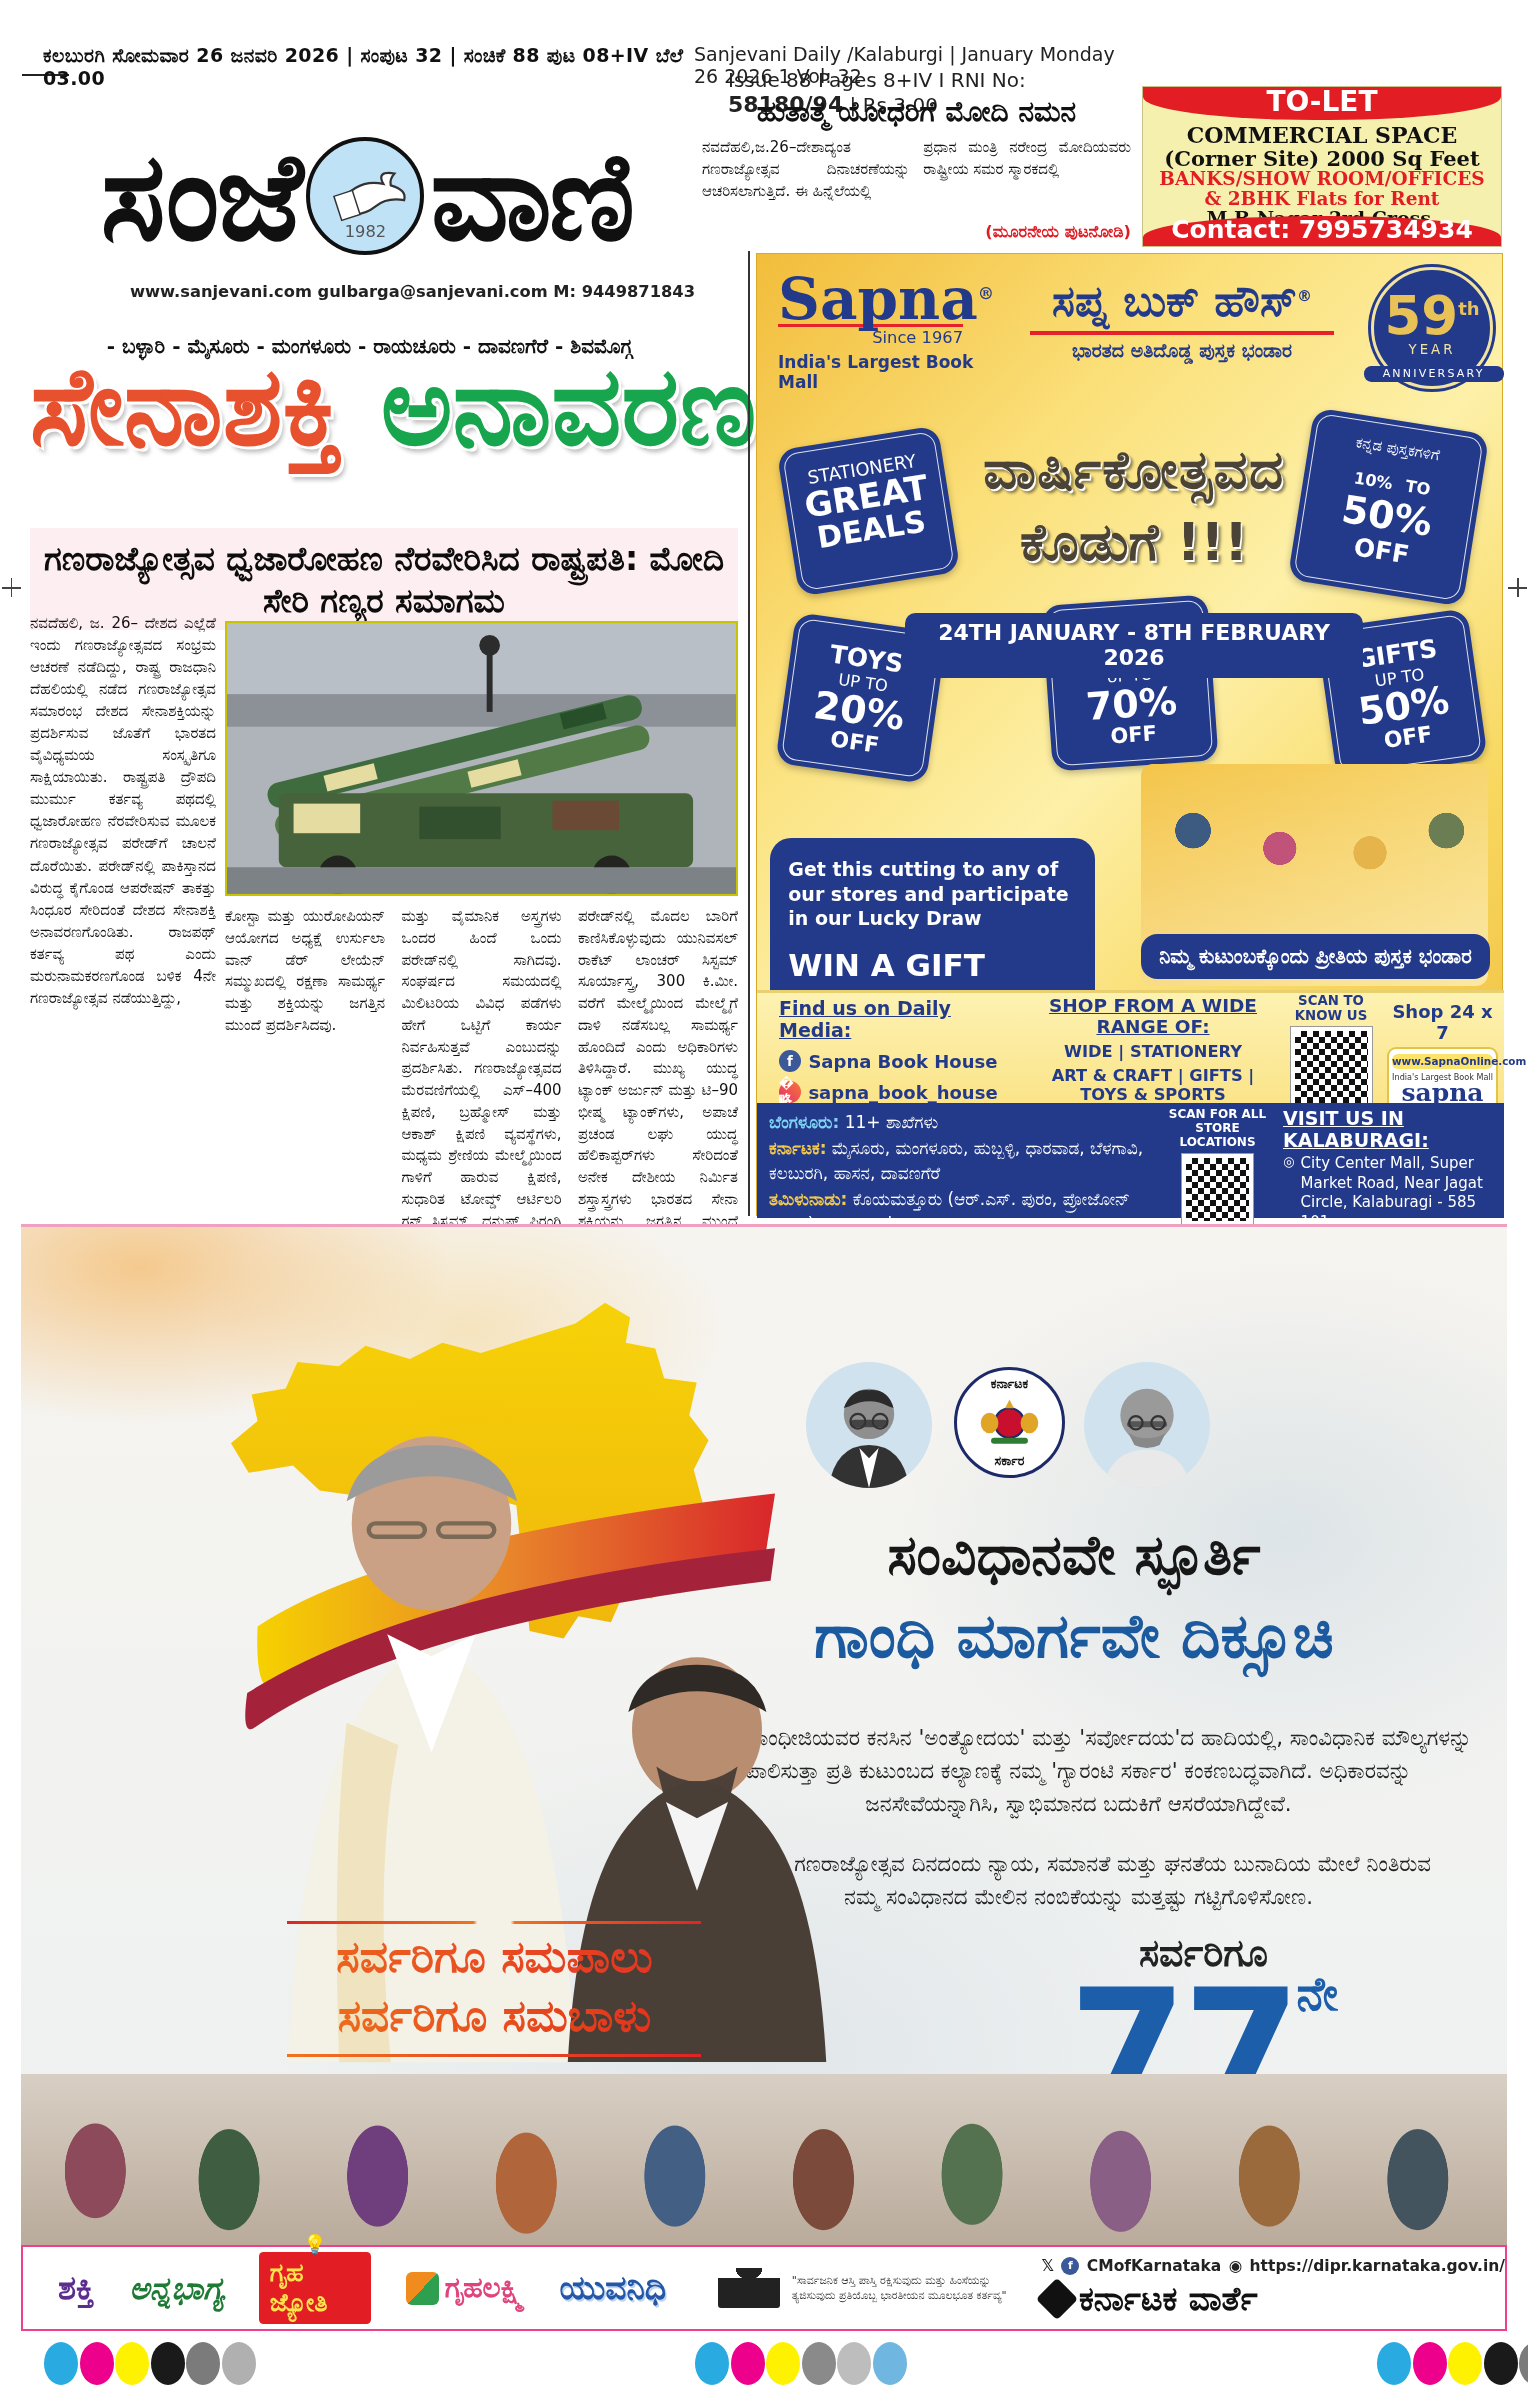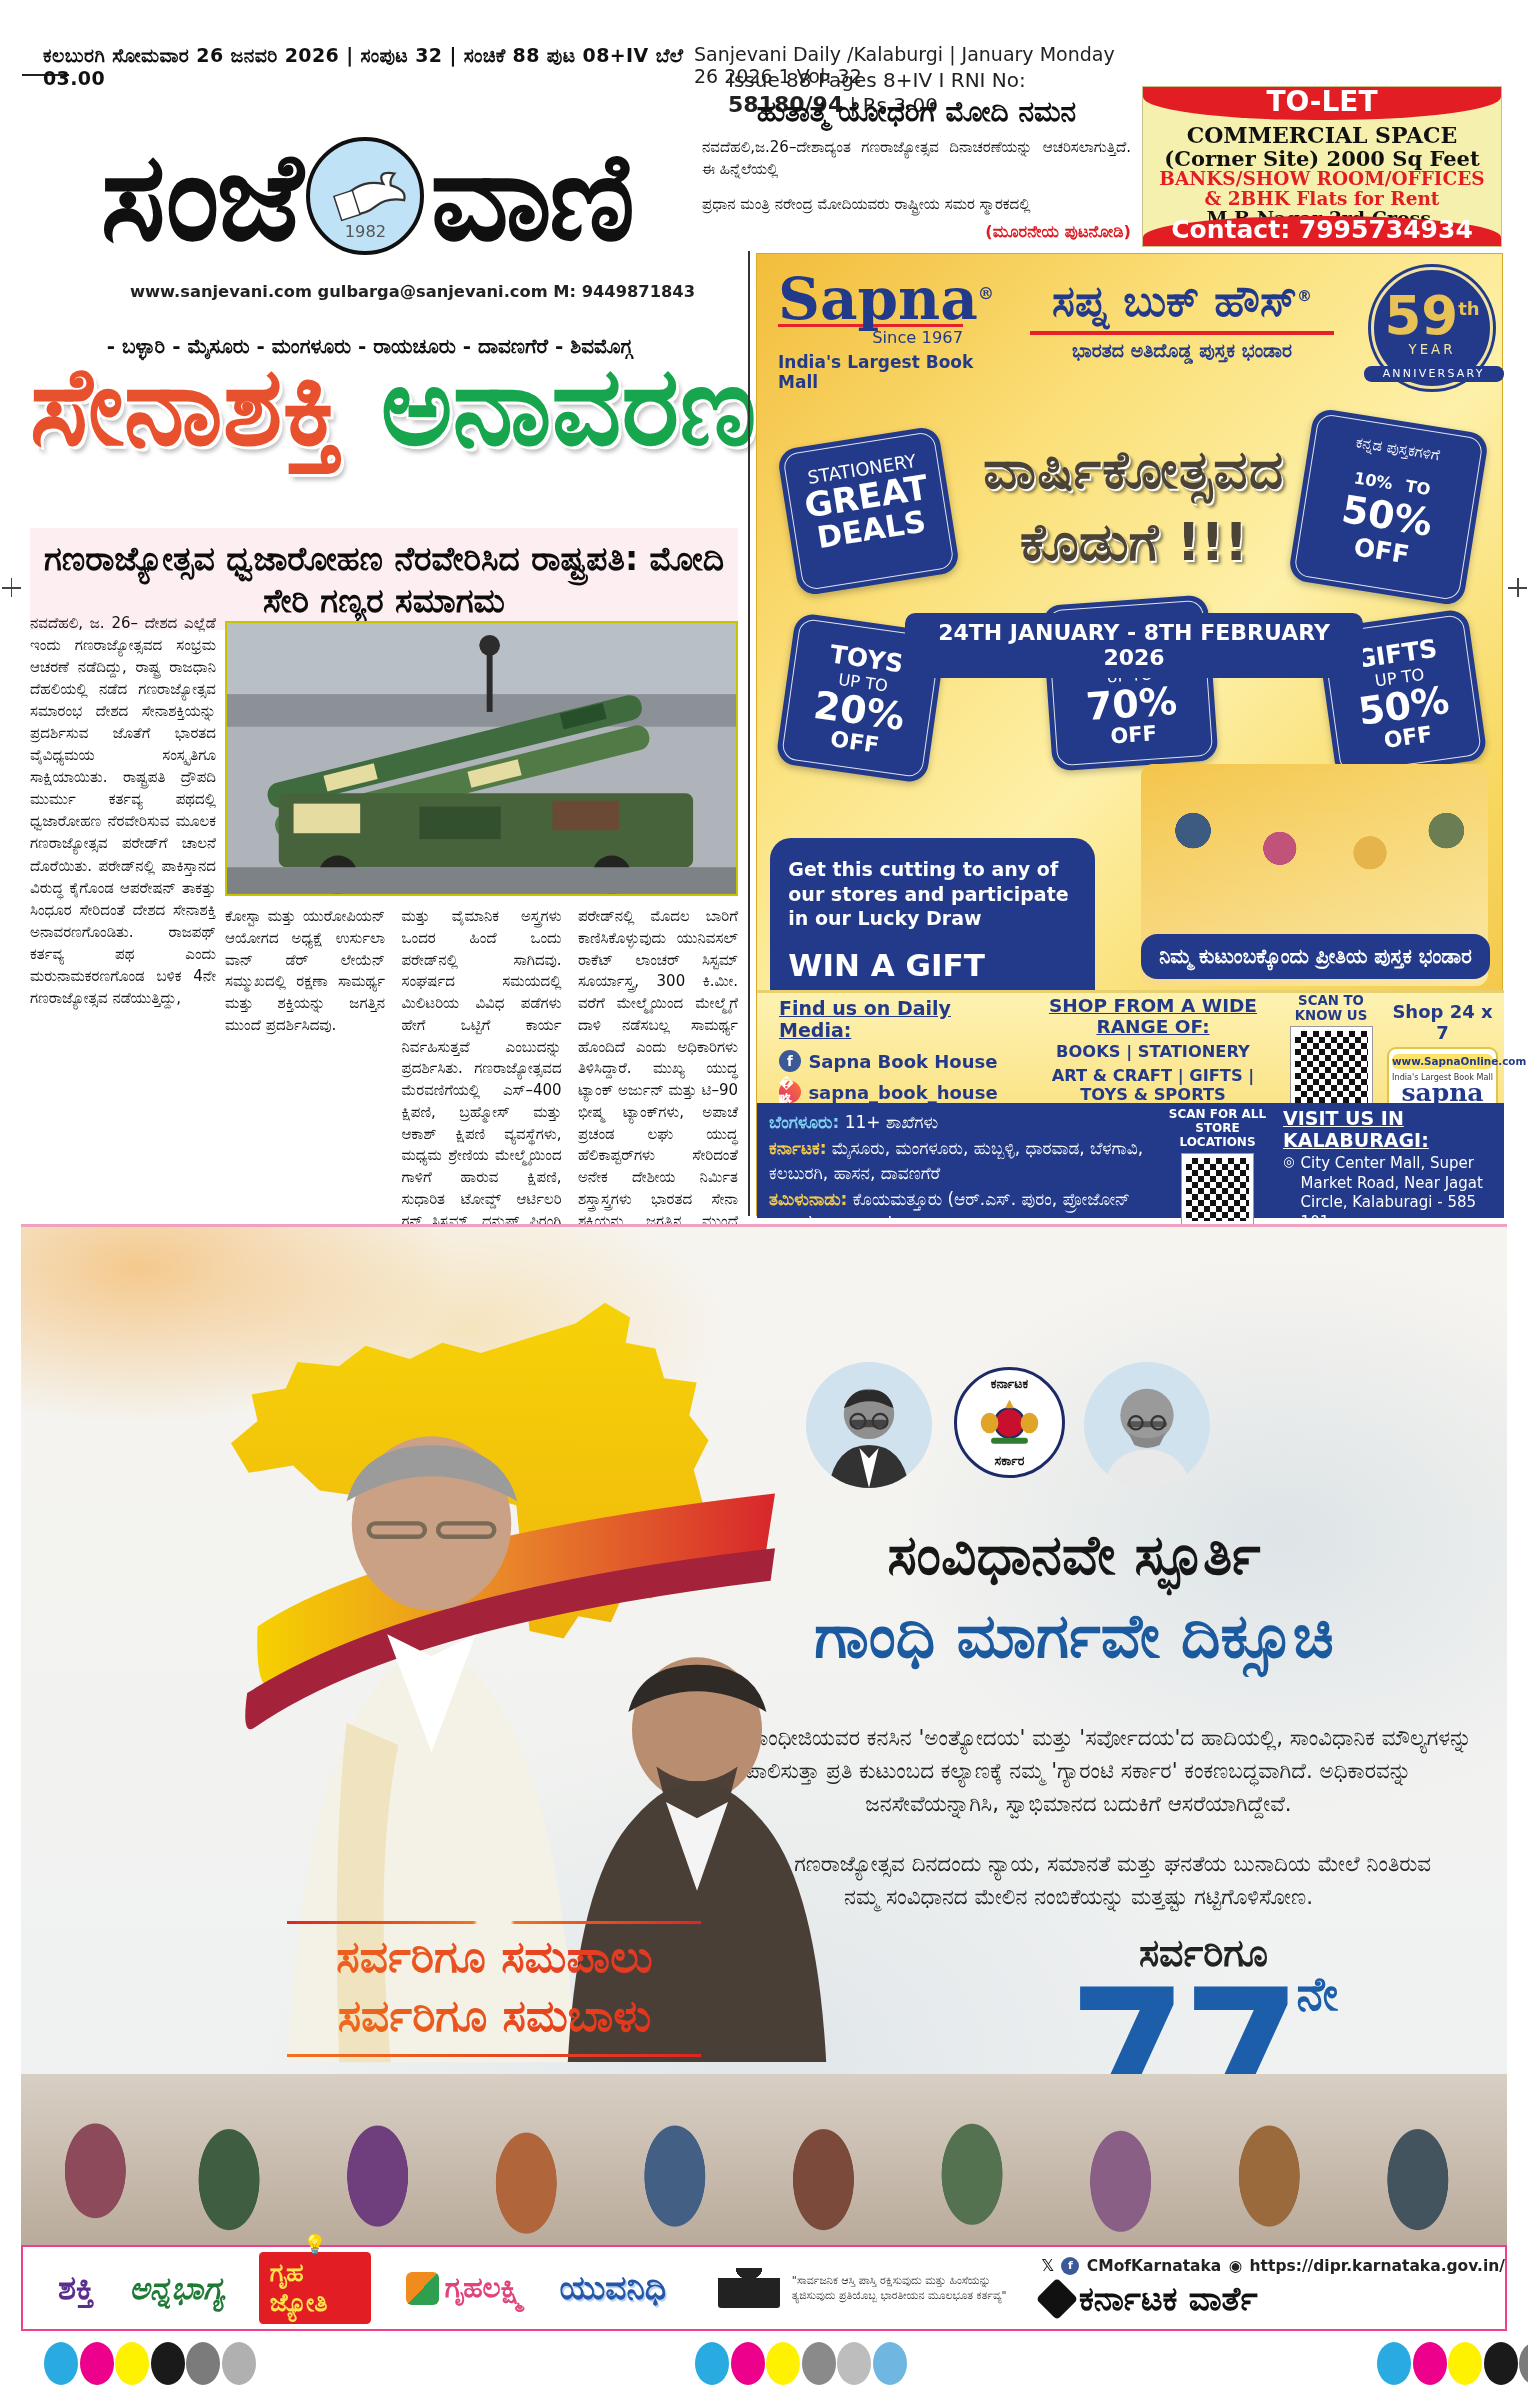--- a/index.html
+++ b/index.html
@@ -10,21 +10,21 @@
   .b{font-weight:bold;}
   .just{text-align:justify;}
 
   
   #top-rule{left:22px;top:74px;width:47px;height:2.2px;background:#222;}
   #dateline{left:43px;top:44px;width:651px;font-size:19px;font-weight:bold;letter-spacing:0.4px;}
   #info1{left:694px;top:43px;width:444px;font-size:19px;color:#222;}
   #info2{left:728px;top:68px;width:414px;font-size:20px;color:#222;}
   #info2 .rni{font-weight:bold;font-size:22px;}
   #tc-headline{left:702px;top:95px;width:429px;font-size:28px;font-weight:bold;text-align:center;}
-  #tc-cols{left:702px;top:137px;width:429px;display:flex;gap:13.3px;flex-direction:column;}
+  #tc-cols{left:702px;top:137px;width:429px;display:flex;gap:13.3px;}
   #tc-cols .c{flex:1;font-size:15px;line-height:1.45;text-align:justify;}
   #tc-note{left:872px;top:222px;width:259px;color:#e01c23;font-weight:bold;font-size:16.3px;text-align:right;}
 
   
   #tolet{left:1142px;top:86px;width:360px;height:161px;background:#f6f0ae;border:1.5px solid #c9c18a;}
   #tolet-top{left:0;top:0;width:100%;height:33px;background:#e21d23;color:#fff;font-size:28px;font-weight:bold;
              text-align:center;line-height:30px;border-radius:0 0 48% 48%/0 0 70% 70%;}
   #tolet-bot{left:0;bottom:0;width:100%;height:30px;background:#e21d23;color:#fff;font-size:25px;font-weight:bold;
              text-align:center;line-height:28px;border-radius:48% 48% 0 0/70% 70% 0 0;}
   .tolet-l{width:100%;text-align:center;font-family:"DejaVu Serif","Liberation Serif",serif;font-weight:bold;}
@@ -403,21 +403,21 @@
           <span class="mini-ic ig">�略</span>
           <span>sapna_book_house</span>
         </div>
       <div class="it">
           <span class="mini-ic em">✉</span>
           <span>customercare@sapnaretail.com</span>
         </div>
     </div>
     <div class="abs" id="sp-shop">
       <div class="hd">SHOP FROM A WIDE RANGE OF:</div>
-      <div class="ln">BOOKS | STATIONERY</div>
+      <div class="ln">WIDE | STATIONERY</div>
       <div class="ln">ART &amp; CRAFT | GIFTS | TOYS &amp; SPORTS</div>
       <div class="ln">OFFICE SUPPLIES | TECH ACCESSORIES</div>
       <div class="ln">SCHOOL PRODUCTS | FOOD &amp; CHOCOLATES</div>
       <div class="ln">ಕನ್ನಡ ಪುಸ್ತಕಗಳು</div>
     </div>
     <div class="abs" id="sp-qr1wrap">
       <div class="hd">SCAN TO KNOW US</div>
       <div class="qr" style="width:81px;height:81px;"></div>
     </div>
     <div class="abs" id="sp-shop247">

